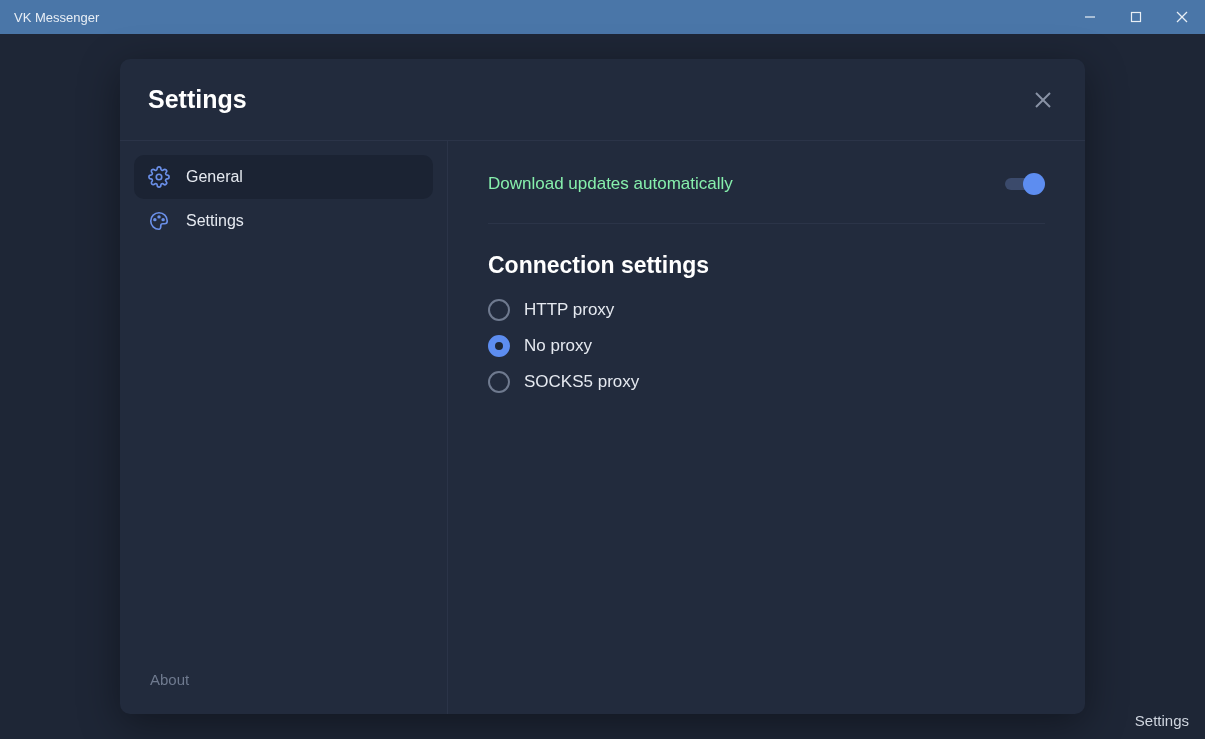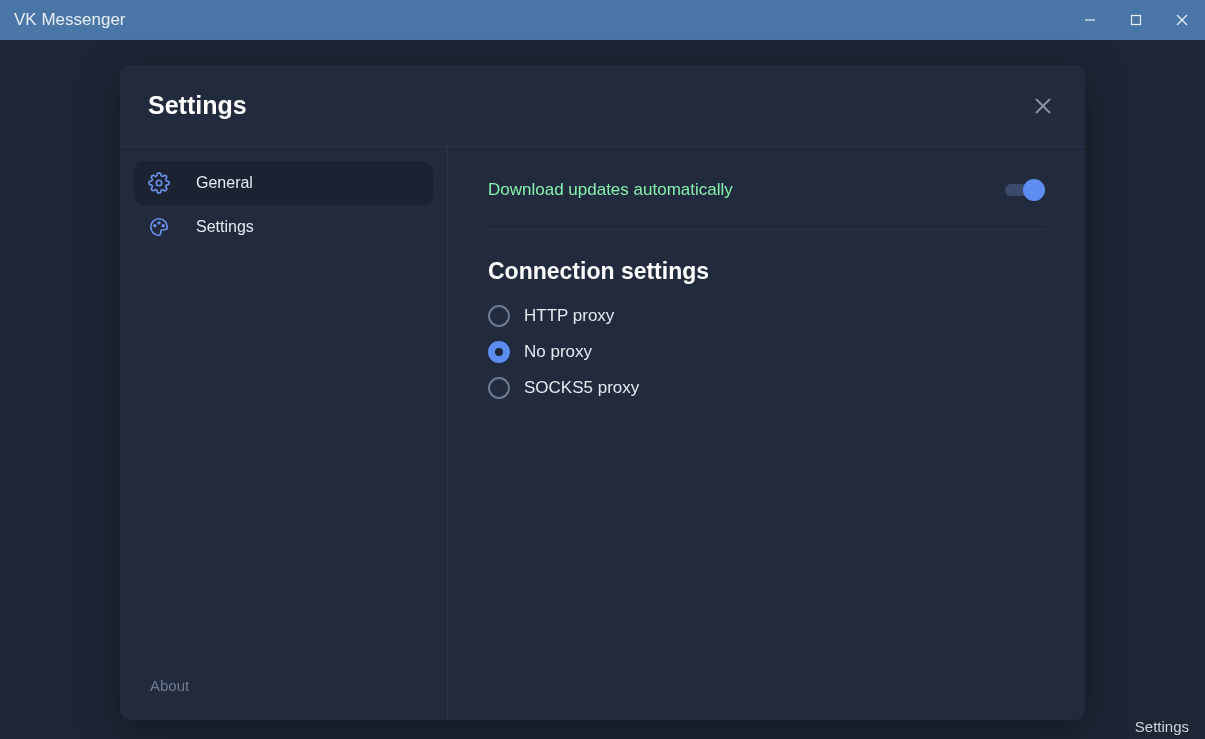--- a/index.html
+++ b/index.html
@@ -1,26 +1,26 @@
 <!DOCTYPE html>
 <html><head>
 <meta charset="utf-8">
 <style>
   * { box-sizing: border-box; margin: 0; padding: 0; }
   html, body { width: 1205px; height: 739px; overflow: hidden; font-family: "Segoe UI", Arial, sans-serif; }
   body { background: #1e2636; }
 
   
   .titlebar {
-    height: 40px;
+    height: 34px;
     background: #4a76a8;
     display: flex;
     align-items: center;
     color: #e8eef5;
-    font-size: 17px;
+    font-size: 13px;
     user-select: none;
   }
   .titlebar .title { padding-left: 14px; flex: 0 0 auto; }
   .titlebar .spacer { flex: 1; }
   .winctl {
     width: 46px; height: 34px;
     display: flex; align-items: center; justify-content: center;
     color: #e8eef5;
   }
   .winctl svg { display: block; stroke: currentColor; fill: none; }
@@ -87,21 +87,21 @@
   }
   .side-items { flex: 0 0 auto; }
   .side-item {
     display: flex; align-items: center;
     height: 44px;
     border-radius: 10px;
     padding: 0 14px;
     color: #e5e9f0;
     font-size: 16px;
     cursor: pointer;
-    gap: 26px;
+    gap: 16px;
   }
   .side-item.active { background: #1b2333; }
   .side-icon {
     width: 22px; height: 22px;
     display: flex; align-items: center; justify-content: center;
     color: #6a8fe8;
   }
   .side-icon svg { stroke: currentColor; fill: none; }
   .side-spacer { flex: 1; }
   .side-link {

